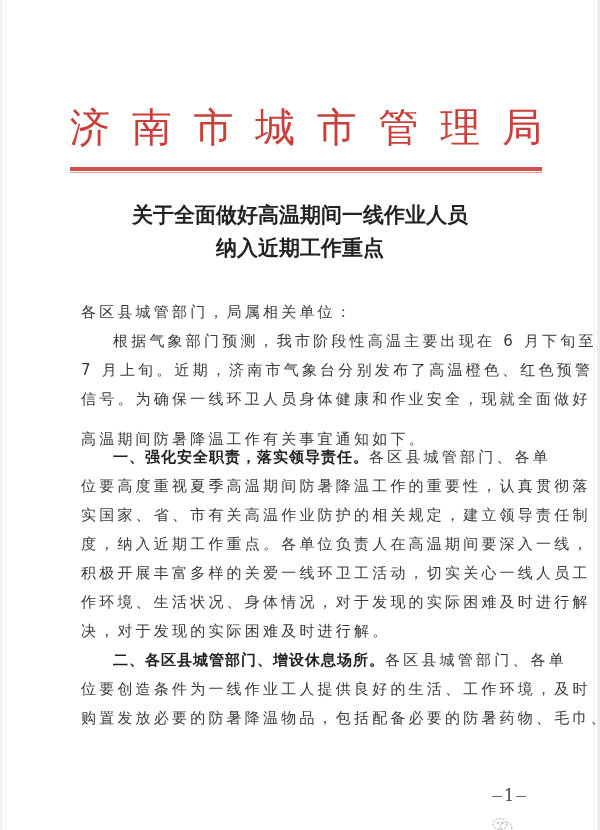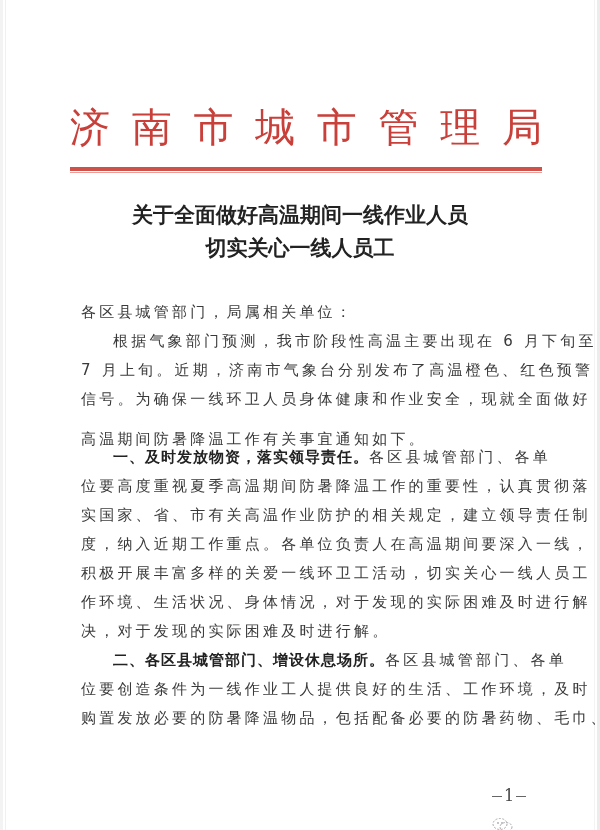--- a/index.html
+++ b/index.html
@@ -49,31 +49,31 @@
   <span>城</span>
   <span>市</span>
   <span>管</span>
   <span>理</span>
   <span>局</span>
 </div>
 <div class="red-rule"></div>
 <div class="red-rule2"></div>
 
 <div class="doc-title t1">关于全面做好高温期间一线作业人员</div>
-<div class="doc-title t2">切实关心一线人员工</div>
+<div class="doc-title t2">纳入近期工作重点</div>
 
 <div class="line" style="top:302px">各区县城管部门，局属相关单位：</div>
 
 <div class="line indent" style="top:331px;width:418px">根据气象部门预测，我市阶段性高温主要出现在 6 月下旬至</div>
 <div class="line" style="top:360px">7 月上旬。近期，济南市气象台分别发布了高温橙色、红色预警</div>
 <div class="line" style="top:389px">信号。为确保一线环卫人员身体健康和作业安全，现就全面做好</div>
 <div class="line" style="top:429px">高温期间防暑降温工作有关事宜通知如下。</div>
 
 <div class="line indent" style="top:447px;width:418px">
-  <span class="bold">一、及时发放物资，落实领导责任。</span><span>各区县城管部门、各单</span>
+  <span class="bold">一、强化安全职责，落实领导责任。</span><span>各区县城管部门、各单</span>
 </div>
 <div class="line" style="top:476px">位要高度重视夏季高温期间防暑降温工作的重要性，认真贯彻落</div>
 <div class="line" style="top:505px">实国家、省、市有关高温作业防护的相关规定，建立领导责任制</div>
 <div class="line" style="top:534px">度，纳入近期工作重点。各单位负责人在高温期间要深入一线，</div>
 <div class="line" style="top:563px">积极开展丰富多样的关爱一线环卫工活动，切实关心一线人员工</div>
 <div class="line" style="top:592px">作环境、生活状况、身体情况，对于发现的实际困难及时进行解</div>
 <div class="line" style="top:621px">决，对于发现的实际困难及时进行解。</div>
 
 <div class="line indent" style="top:650px;width:418px">
   <span class="bold">二、各区县城管部门、增设休息场所。</span><span>各区县城管部门、各单</span>

